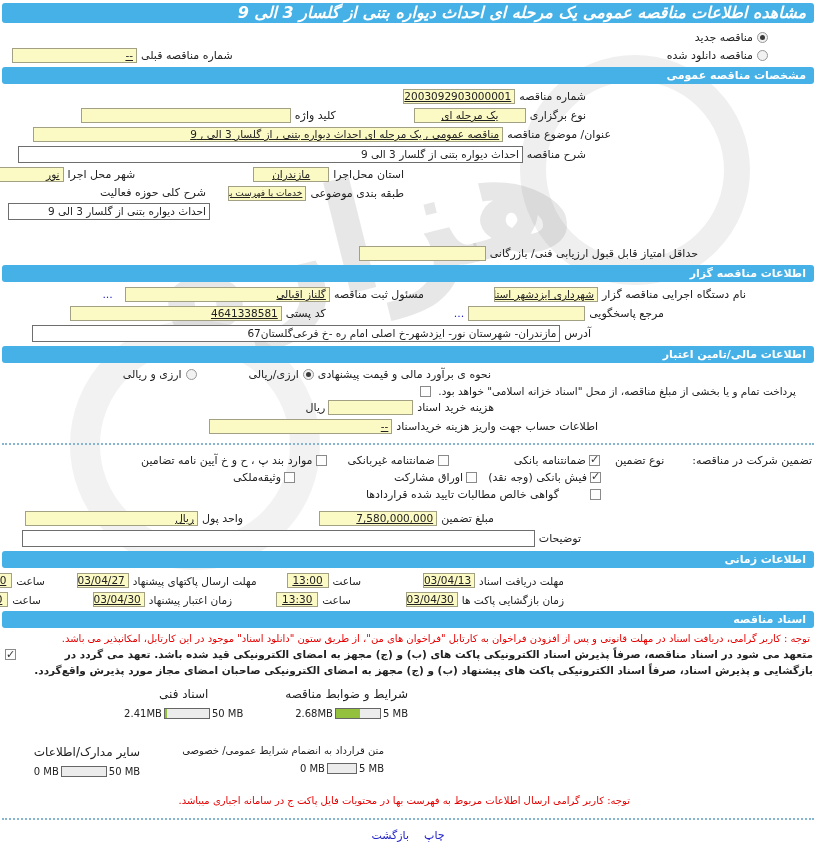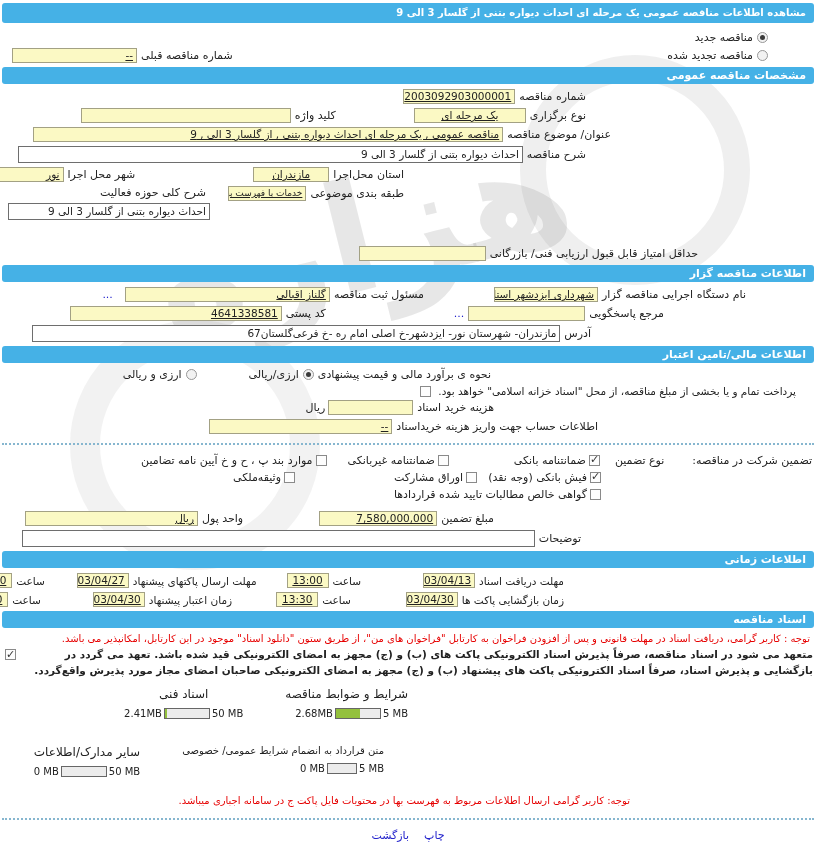--- a/index.html
+++ b/index.html
@@ -8,21 +8,21 @@
         direction:rtl;font-family:"DejaVu Sans",sans-serif;font-size:11px;color:#222;}
   .content{position:relative;z-index:2;}
   
   .wm{position:absolute;z-index:1;top:0;left:0;width:100%;height:100%;pointer-events:none;}
   .wm-c1{position:absolute;top:55px;left:520px;width:230px;height:230px;border:26px solid rgba(140,140,140,.14);border-radius:50%;}
   .wm-c2{position:absolute;top:320px;left:70px;width:250px;height:250px;border:30px solid rgba(140,140,140,.11);border-radius:50%;}
   .wm-t{position:absolute;top:150px;left:150px;font-size:150px;font-weight:bold;color:rgba(120,120,120,.18);transform:rotate(-14deg);}
   
   .bar{background:#45b1e6;color:#fff;font-weight:bold;height:17px;line-height:17px;
        padding:0 8px;border-radius:3px;margin:0 2px 5px 2px;font-size:11px;white-space:nowrap;overflow:hidden;}
-  .title-bar{height:20px;line-height:20px;margin-top:3px;font-size:10px;}
+  .title-bar{height:20px;line-height:20px;margin-top:3px;font-size:16px;font-style:italic;}
   
   .frow{display:flex;align-items:center;margin-bottom:4px;white-space:nowrap;}
   .lbl{padding-left:4px;flex:none;}
   .sp{display:inline-block;flex:none;height:1px;font-style:normal;}
   
   .yf{flex:none;background:#fbf9c4;border:1px solid #a3a184;height:15px;line-height:13px;
       padding:0 3px;overflow:hidden;white-space:nowrap;font-size:10.5px;text-decoration:underline;}
   .wf{flex:none;background:#fff;border:1px solid #6e6e6e;height:17px;line-height:15px;
       padding:0 3px;overflow:hidden;white-space:nowrap;font-size:10.5px;}
   .tc{text-align:center;}
@@ -61,21 +61,21 @@
   <div class="content">
 
     <div class="bar title-bar">مشاهده اطلاعات مناقصه عمومی یک مرحله ای احداث دیواره بتنی از گلسار 3 الی 9</div>
 
     <div class="frow" style="margin-right:48px;margin-top:8px;">
       <span class="rd on"></span>
       <span class="lbl">مناقصه جدید</span>
     </div>
     <div class="frow" style="margin-right:48px;">
       <span class="rd"></span>
-      <span class="lbl">مناقصه تجدید شده</span>
+      <span class="lbl">مناقصه دانلود شده</span>
       <span class="lbl" style="margin-right:auto;">شماره مناقصه قبلی</span>
       <span class="yf" style="width:125px;margin-left:12px;">--</span>
     </div>
 
     <div class="bar">مشخصات مناقصه عمومی</div>
 
     <div class="frow" style="margin-right:230px;">
       <span class="lbl">شماره مناقصه</span>
       <span class="yf tc" style="width:112px;">2003092903000001</span>
     </div>
@@ -193,21 +193,21 @@
       <span class="cb on"></span>
       <span class="lbl">فیش بانکی (وجه نقد)</span>
       <i class="sp" style="width:4px;"></i>
       <span class="cb"></span>
       <span class="lbl">اوراق  مشارکت</span>
       <i class="sp" style="width:92px;"></i>
       <span class="cb"></span>
       <span class="lbl">وثیقه‌ملکی</span>
     </div>
 
-    <div class="frow" style="margin-right:212px;">
+    <div class="frow" style="margin-right:212px;gap:28px;">
       <span class="cb"></span>
       <span class="lbl">گواهی خالص مطالبات تایید شده قراردادها</span>
     </div>
 
     <div class="frow" style="margin-right:322px;margin-top:10px;">
       <span class="lbl">مبلغ  تضمین</span>
       <span class="yf" style="width:118px;">7,580,000,000</span>
       <i class="sp" style="width:76px;"></i>
       <span class="lbl">واحد پول</span>
       <span class="yf" style="width:173px;">ریال</span>

